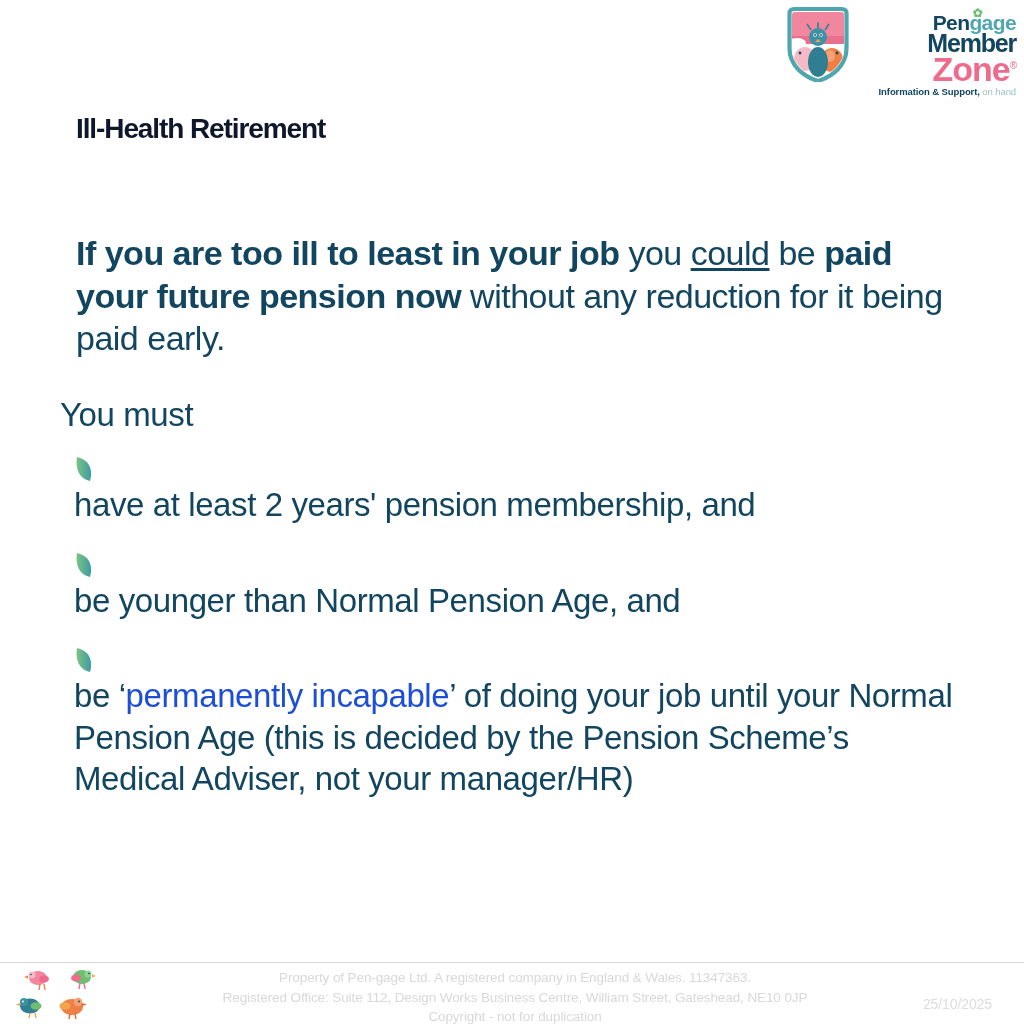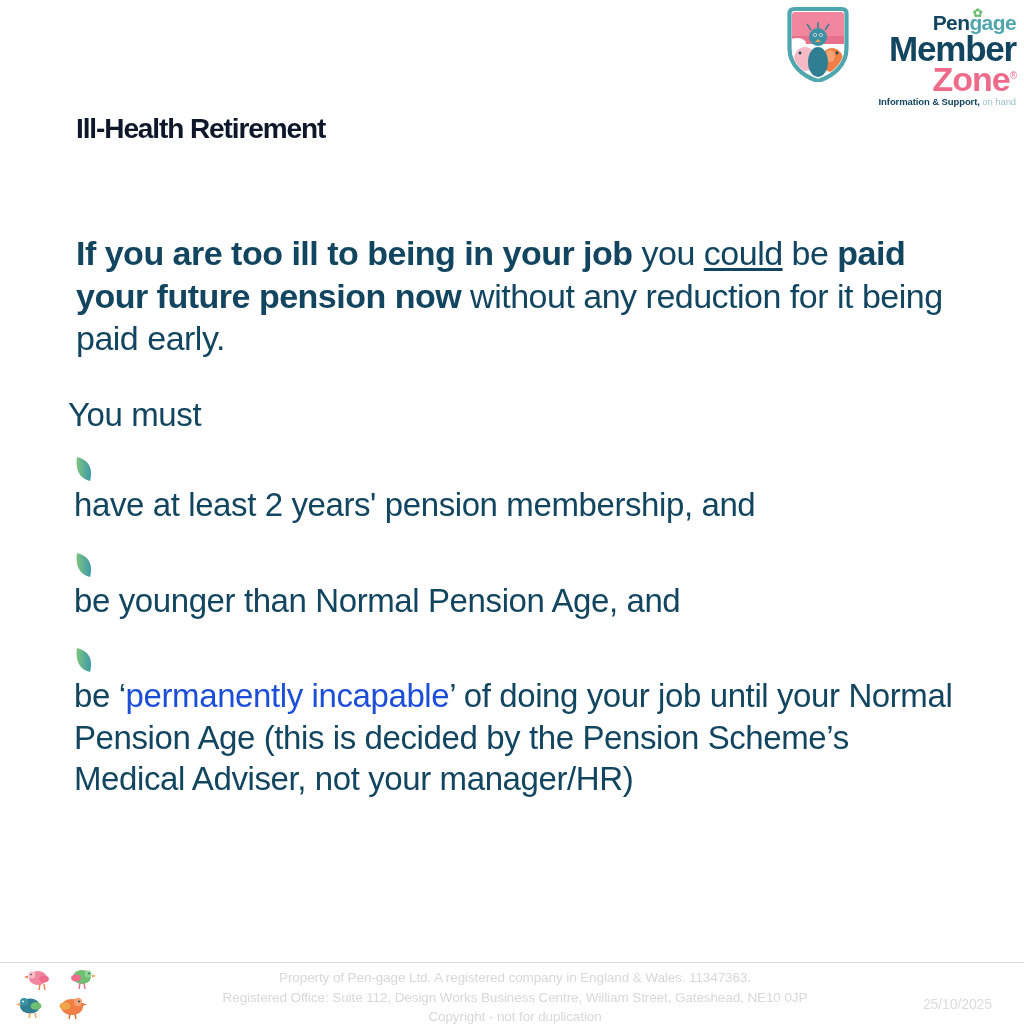--- a/index.html
+++ b/index.html
@@ -54,21 +54,21 @@
   }
   .logo-pengage .sprout {
     position: absolute;
     top: -5px;
     left: 40px;
     color: #6fbf73;
     font-size: 12px;
     line-height: 1;
   }
   .logo-member {
-    font-size: 35px;
+    font-size: 25px;
     font-weight: bold;
     color: #12455f;
     letter-spacing: -1.2px;
     margin-top: -2px;
   }
   .logo-zone {
     font-size: 34px;
     font-weight: bold;
     color: #ef6b8c;
     letter-spacing: -1px;
@@ -117,21 +117,21 @@
     line-height: 1.25;
     color: #12455f;
     letter-spacing: -0.5px;
   }
   .intro b { font-weight: bold; }
   .intro u { text-decoration: underline; text-underline-offset: 3px; }
 
   
   .you-must {
     position: absolute;
-    left: 68px;
+    left: 60px;
     top: 396px;
     font-size: 33px;
     color: #12455f;
     letter-spacing: -0.4px;
   }
 
   
   .bullets {
     position: absolute;
     left: 74px;
@@ -261,21 +261,21 @@
       </div>
       <div class="logo-tag">
         <span class="tag-strong">Information &amp; Support,</span>
         <span class="tag-light">on hand</span>
       </div>
     </div>
   </div>
 
   <h1 class="page-title">Ill-Health Retirement</h1>
 
-  <p class="intro"><b>If you are too ill to being in your job</b><span> you </span><u>could</u><span> be </span><b>paid your future pension now</b><span> without any reduction for it being paid early.</span></p>
+  <p class="intro"><b>If you are too ill to least in your job</b><span> you </span><u>could</u><span> be </span><b>paid your future pension now</b><span> without any reduction for it being paid early.</span></p>
 
   <div class="you-must">You must</div>
 
   <div class="bullets">
 
     <div class="bullet-row">
       <span class="leaf">
         <svg viewBox="0 0 22 30" width="22" height="30" aria-hidden="true">
           <defs>
             <linearGradient id="lg1" x1="0" y1="0" x2="1" y2="0">

